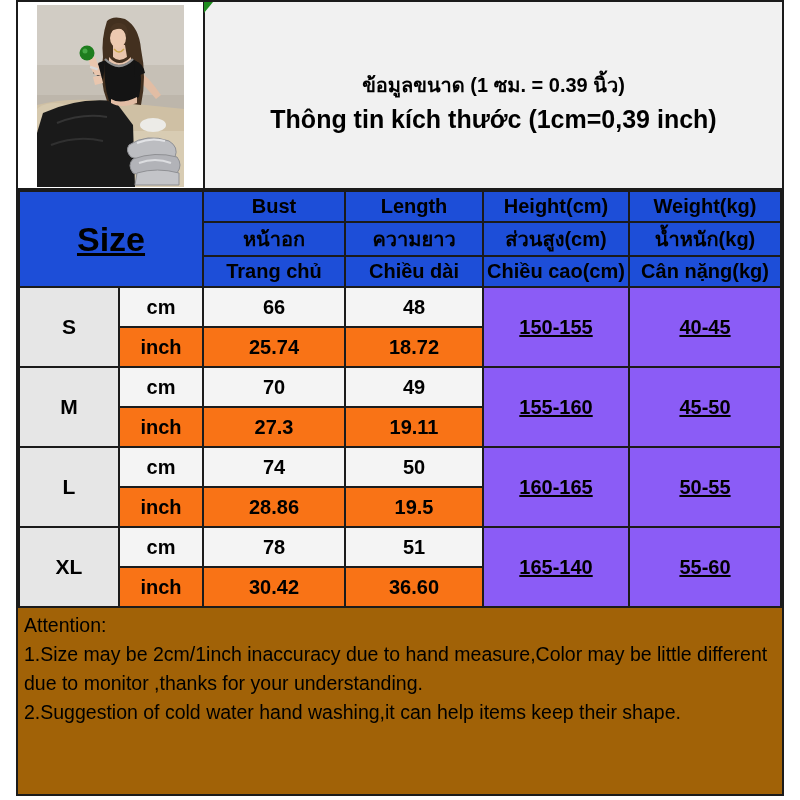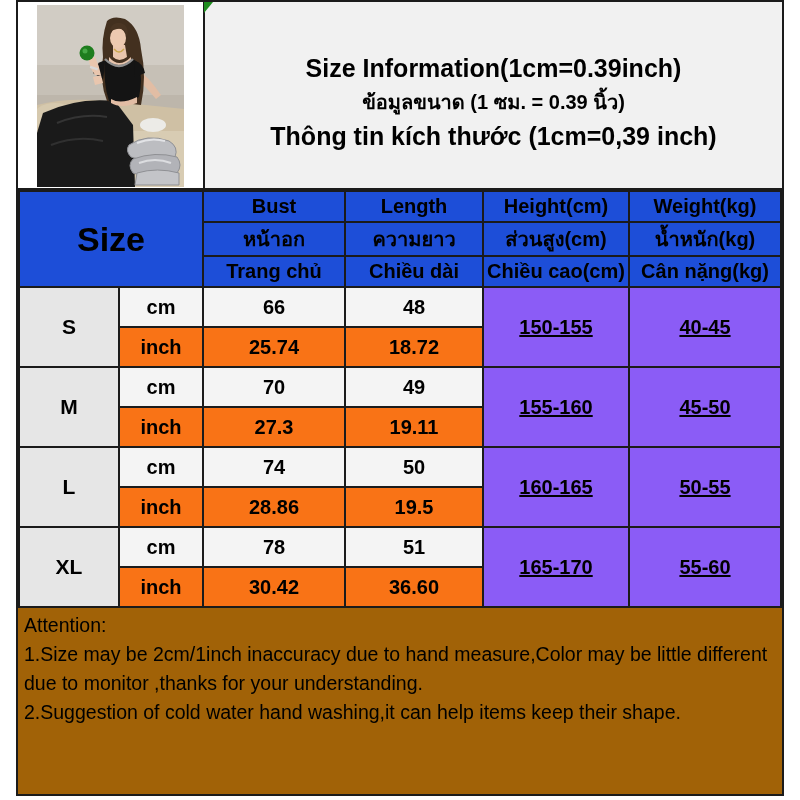--- a/index.html
+++ b/index.html
@@ -17,21 +17,21 @@
   .title-box{flex:1;background:#f1f1f1;display:flex;flex-direction:column;justify-content:center;
              align-items:center;text-align:center;padding-top:14px;box-sizing:border-box;}
   .title-line{font-weight:700;font-size:25px;line-height:34px;letter-spacing:0;}
   .title-line.thai{font-size:20px;}
 
   
   table.size-table{border-collapse:collapse;width:100%;table-layout:fixed;}
   .size-table td{border:2px solid #1b1b1b;text-align:center;vertical-align:middle;
                  font-weight:700;font-size:20px;padding:0;overflow:hidden;}
   tr.hrow td{height:29px;background:#1d4ed8;}
-  td.size-head{font-size:34px;background:#d7d7d7;}
+  td.size-head{font-size:34px;background:#d7d7d7;text-decoration:underline;}
   tr.brow td{height:38px;background:#f97316;}
   tr.brow td.sz{background:#e6e6e6;font-size:21px;}
   tr.brow td.cmbg{background:#f4f4f4;margin-top:28px;}
   tr.brow td.range{background:#8b5cf6;text-decoration:underline;}
 
   
   .attention{flex:1;background:#a16207;padding:3px 10px 0 6px;box-sizing:border-box;}
   .attention .line{font-size:19.5px;line-height:29px;font-weight:400;}
 </style>
 </head>
@@ -88,21 +88,20 @@
           <path d="M92,140 Q110,128 132,136 Q142,142 138,152 Q116,160 94,152 Q88,146 92,140 Z" fill="#bcbdc1"></path>
           <path d="M96,154 Q118,146 140,152 Q146,160 140,168 Q116,176 96,168 Q90,160 96,154 Z" fill="#b2b3b8"></path>
           <path d="M100,168 Q120,162 142,168 L142,180 L98,180 Z" fill="#c3c4c8"></path>
         </g>
         <path d="M100,138 Q114,132 128,136" stroke="#e2e3e6" stroke-width="2" fill="none"></path>
         <path d="M102,158 Q118,152 134,158" stroke="#dcdde0" stroke-width="2" fill="none"></path>
       </svg>
     </div>
     <div class="green-accent"></div>
     <div class="title-box">
-      <div class="title-line">Size Information(1cm=0.39inch)</div>
       <div class="title-line thai">ข้อมูลขนาด (1 ซม. = 0.39 นิ้ว)</div>
       <div class="title-line">Thông tin kích thước (1cm=0,39 inch)</div>
     </div>
   </div>
 
   <table class="size-table">
     <colgroup>
       <col style="width:100px">
         <col style="width:84px">
         <col style="width:142px">
@@ -171,21 +170,21 @@
         <td>inch</td>
         <td>28.86</td>
         <td>19.5</td>
       </tr>
 
       <tr class="brow">
         <td class="sz" rowspan="2">XL</td>
         <td class="cmbg">cm</td>
         <td class="cmbg">78</td>
         <td class="cmbg">51</td>
-        <td class="range" rowspan="2">165-170</td>
+        <td class="range" rowspan="2">165-140</td>
         <td class="range" rowspan="2">55-60</td>
       </tr>
       <tr class="brow">
         <td>inch</td>
         <td>30.42</td>
         <td>36.60</td>
       </tr>
     </tbody>
   </table>
 

